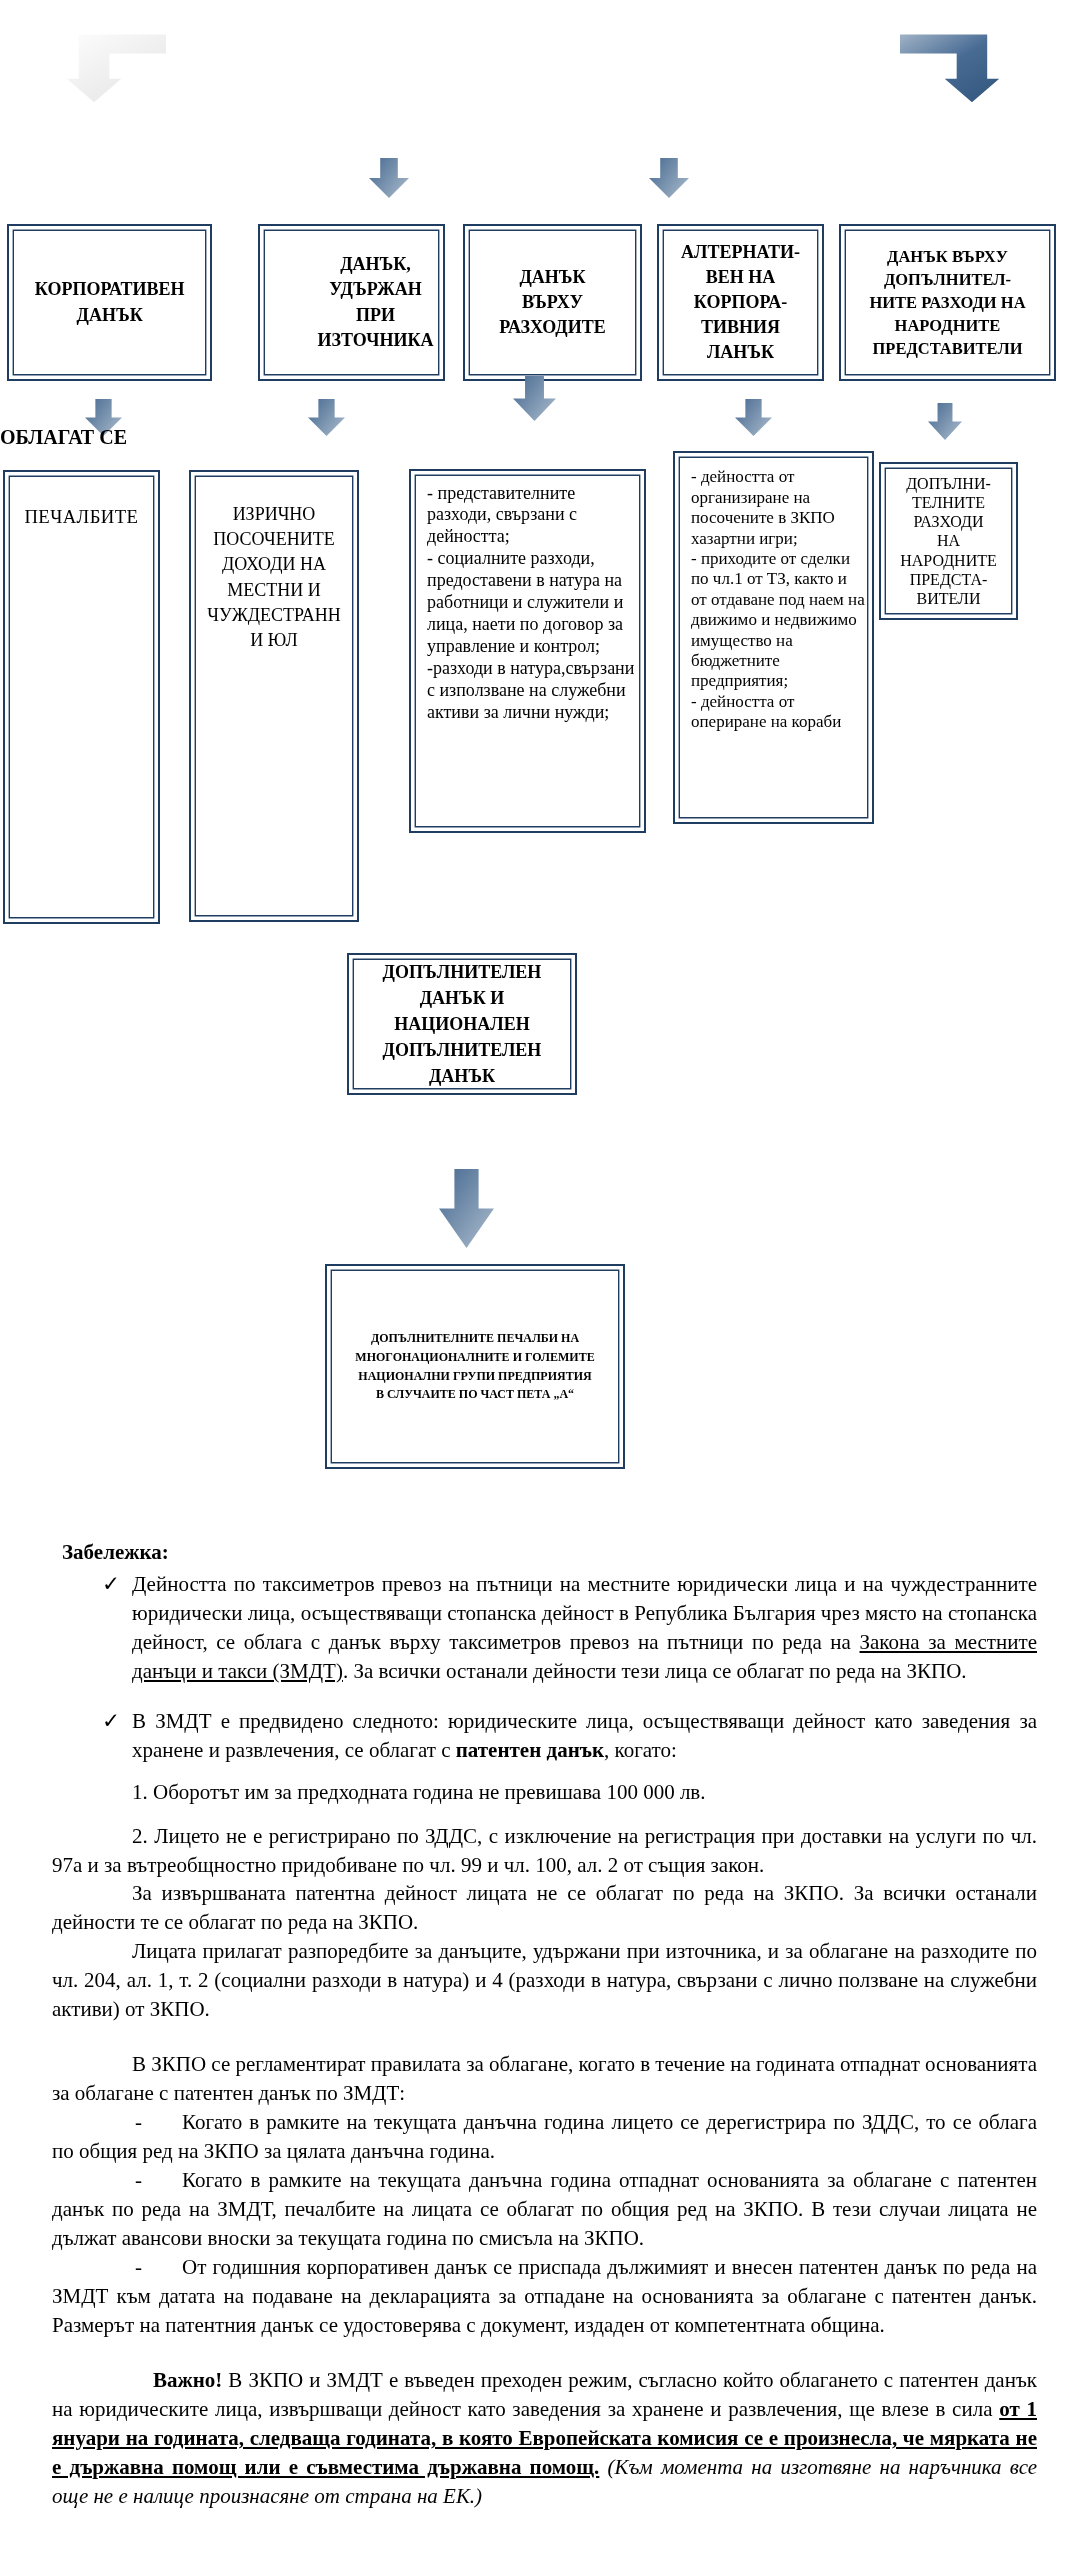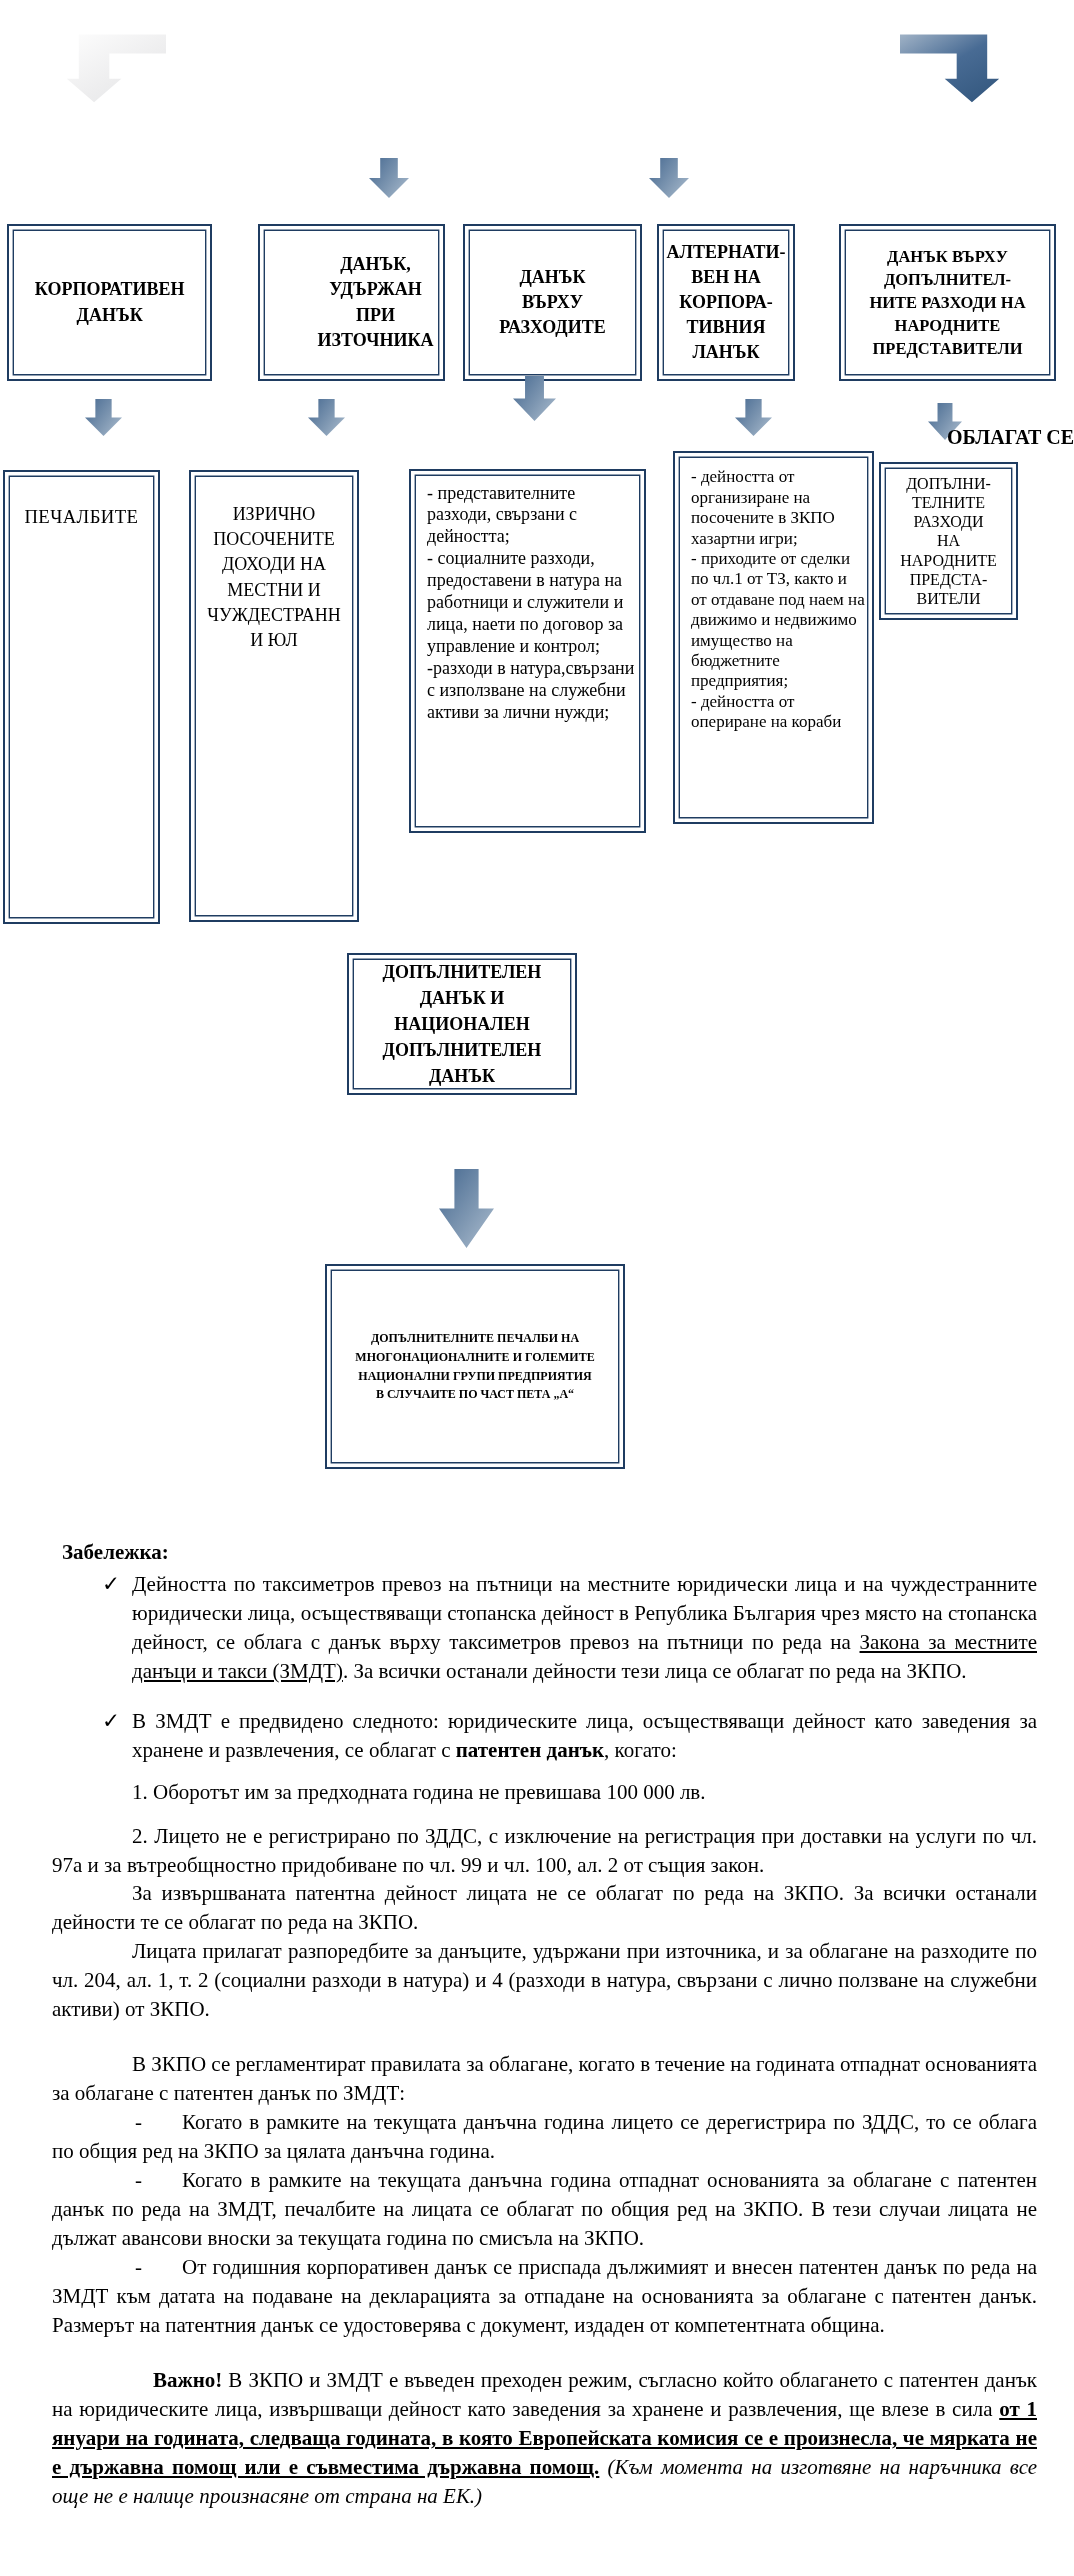--- a/index.html
+++ b/index.html
@@ -14,30 +14,30 @@
   .lbl{white-space:pre-line;}
   .flexc{display:flex;align-items:center;justify-content:center;height:100%;text-align:center;}
 
   #title-box{position:absolute;left:250px;top:13px;width:625px;height:95px;
              box-sizing:border-box;border:1.4px solid #d2d2d2;
              background:linear-gradient(180deg,#fdfdfd 0%,#ececec 100%);
              box-shadow:1.4px 1.4px 2.2px rgba(0,0,0,.08);
              display:flex;align-items:center;justify-content:center;}
   #title-box .lbl{font-weight:bold;font-size:21px;letter-spacing:0.4px;}
 
-  #taxed-heading{position:absolute;left:0;top:426px;width:1074px;text-align:right;
+  #taxed-heading{position:absolute;left:0;top:426px;width:1074px;text-align:left;
                  font-weight:bold;font-size:20px;}
 
   
   .r1{top:224px;height:157px;}
   .r1 .lbl{font-weight:bold;font-size:18px;line-height:1.4;}
   #b-corp{left:7.2px;width:205px;}
   #b-with{left:258px;width:187px;padding-left:48px;}
   #b-exp{left:463px;width:179px;}
-  #b-alt{left:657px;width:138px;}
+  #b-alt{left:657px;width:167px;}
   #b-mp{left:839px;width:217px;}
   #b-mp .lbl{font-size:16.5px;}
   #c-profit{left:2.9px;top:470px;width:157px;height:454px;}
   #c-profit .lbl{padding-top:34px;font-size:18.7px;letter-spacing:0.4px;text-align:center;}
   #c-income{left:189px;top:470px;width:170px;height:452px;}
   #c-income .lbl{padding-top:30px;font-size:18px;line-height:1.4;text-align:center;}
   #c-explist{left:409px;top:469px;width:237px;height:364px;}
   #c-explist .lbl{padding:11.5px 8.6px 0 16px;font-size:18px;line-height:1.22;text-align:left;}
   #c-altlist{left:673px;top:451px;width:201px;height:373px;}
   #c-altlist .lbl{padding:14.4px 7.2px 0 16px;font-size:17px;line-height:1.2;text-align:left;}

